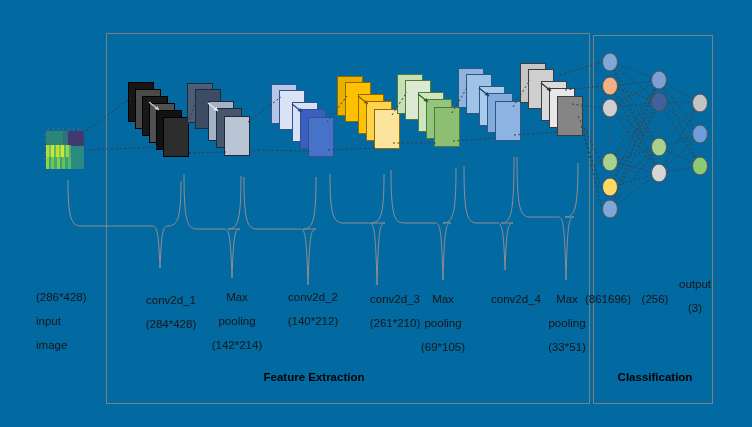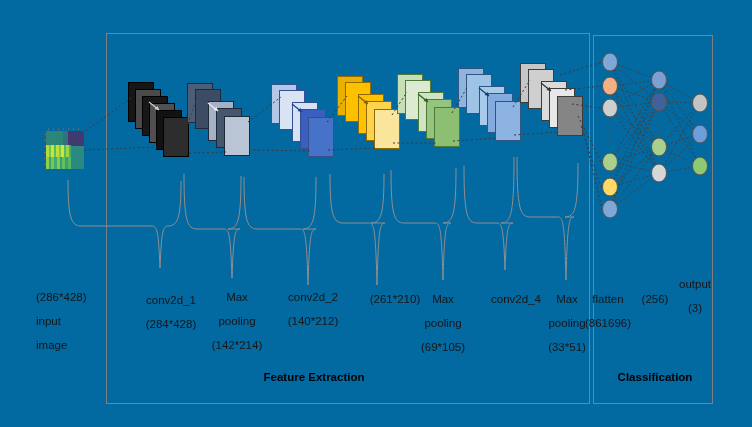--- a/index.html
+++ b/index.html
@@ -228,37 +228,37 @@
   <div class="lbl" style="left:182px;top:285px;width:110px;">
     <span>Max</span>
     <span>pooling</span>
     <span>(142*214)</span>
   </div>
   <div class="lbl" style="left:258px;top:285px;width:110px;">
     <span>conv2d_2</span>
     <span>(140*212)</span>
   </div>
   <div class="lbl" style="left:340px;top:287px;width:110px;">
+    <span>conv2d_3</span>
     <span>(261*210)</span>
   </div>
   <div class="lbl" style="left:388px;top:287px;width:110px;">
     <span>Max</span>
     <span>pooling</span>
     <span>(69*105)</span>
   </div>
   <div class="lbl" style="left:461px;top:287px;width:110px;">
     <span>conv2d_4</span>
   </div>
   <div class="lbl" style="left:512px;top:287px;width:110px;">
     <span>Max</span>
     <span>pooling</span>
     <span>(33*51)</span>
   </div>
   <div class="lbl" style="left:553px;top:287px;width:110px;">
-    <span>flatten</span>
     <span>(861696)</span>
   </div>
   <div class="lbl" style="left:600px;top:287px;width:110px;">
     <span>(256)</span>
   </div>
   <div class="lbl" style="left:640px;top:272px;width:110px;">
     <span>output</span>
     <span>(3)</span>
   </div>
 

